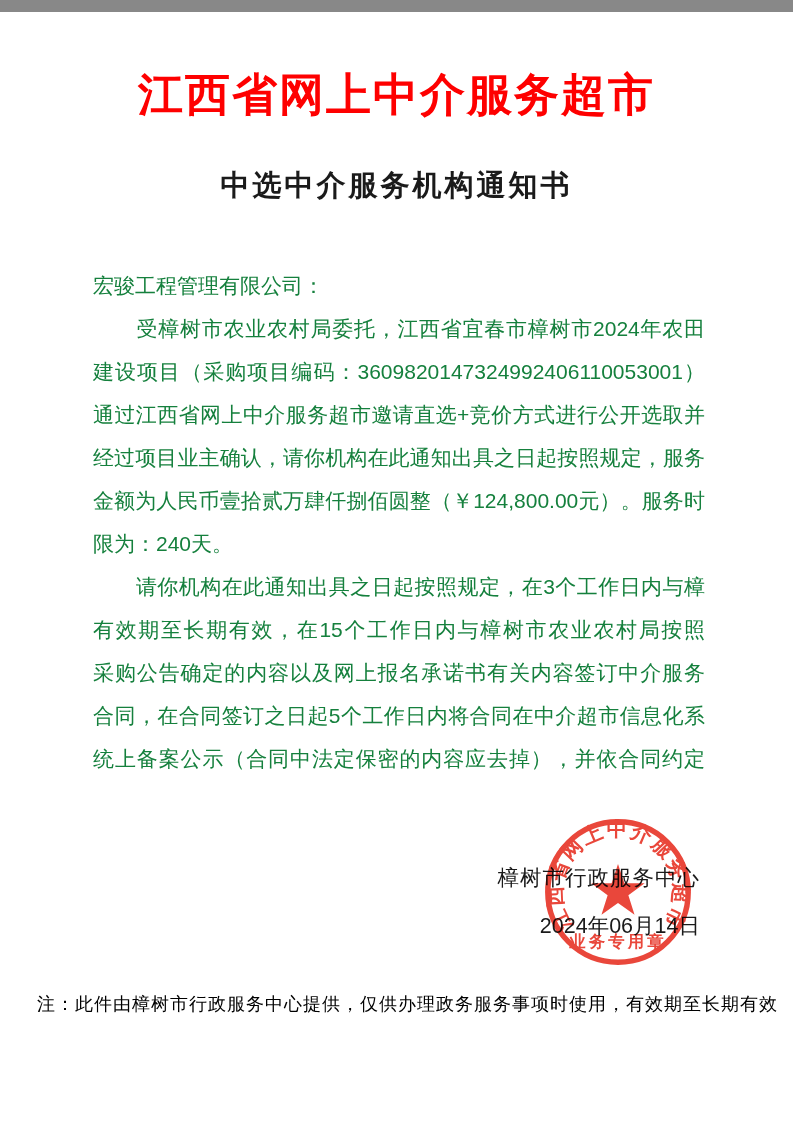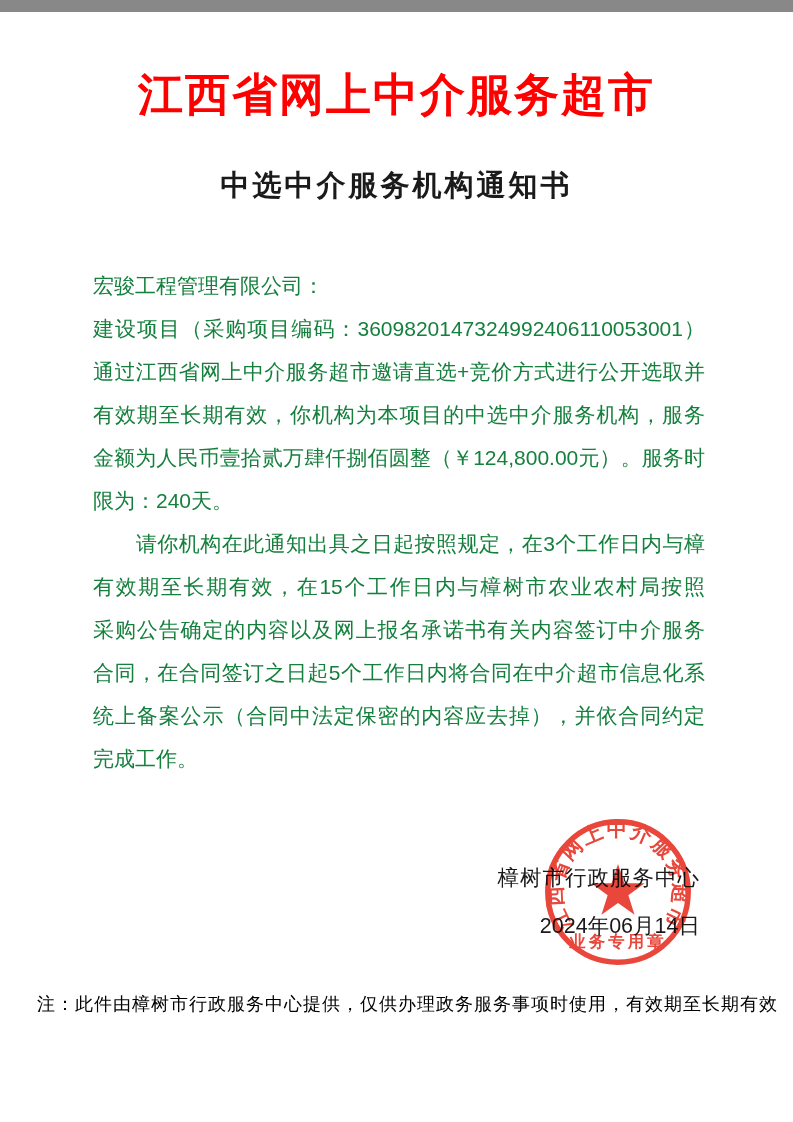--- a/index.html
+++ b/index.html
@@ -70,32 +70,32 @@
 
 <div class="page">
 
   <div class="doc-title">江西省网上中介服务超市</div>
 
   <div class="doc-subtitle">中选中介服务机构通知书</div>
 
   <div class="body-block">
     <div class="body-line last">宏骏工程管理有限公司：</div>
 
+    <div class="body-line fill">　　受樟树市农业农村局委托，江西省宜春市樟树市2024年农田</div>
     <div class="body-line fill">建设项目（采购项目编码：3609820147324992406110053001）</div>
     <div class="body-line fill">通过江西省网上中介服务超市邀请直选+竞价方式进行公开选取并</div>
-    <div class="body-line fill">有效期至长期有效，你机构为本项目的中选中介服务机构，服务</div>
+    <div class="body-line fill">经过项目业主确认，请你机构在此通知出具之日起按照规定，服务</div>
     <div class="body-line fill">金额为人民币壹拾贰万肆仟捌佰圆整（￥124,800.00元）。服务时</div>
     <div class="body-line last">限为：240天。</div>
 
     <div class="body-line fill">　　请你机构在此通知出具之日起按照规定，在3个工作日内与樟</div>
     <div class="body-line fill">有效期至长期有效，在15个工作日内与樟树市农业农村局按照</div>
     <div class="body-line fill">采购公告确定的内容以及网上报名承诺书有关内容签订中介服务</div>
     <div class="body-line fill">合同，在合同签订之日起5个工作日内将合同在中介超市信息化系</div>
     <div class="body-line fill">统上备案公示（合同中法定保密的内容应去掉），并依合同约定</div>
-    <div class="body-line last">完成工作。</div>
   </div>
 
   <div class="signature-org">樟树市行政服务中心</div>
   <div class="signature-date">2024年06月14日</div>
 
   <svg class="seal" viewBox="0 0 200 200" xmlns="http://www.w3.org/2000/svg">
     <circle cx="100" cy="100" r="90" fill="none" stroke-width="7" stroke="#e8372a"></circle>
     <path id="seal-arc" d="M 41,141.3 A 72,72 0 1 1 159,141.3" fill="none"></path>
     <text font-size="26" letter-spacing="3" font-weight="bold" font-family="DejaVu Serif, serif" fill="#e8372a">
       <textPath href="#seal-arc" startOffset="50%" text-anchor="middle">江西省网上中介服务超市</textPath>

